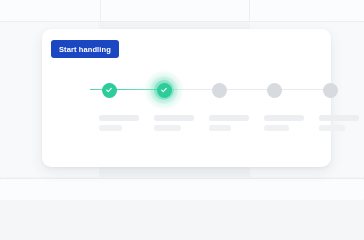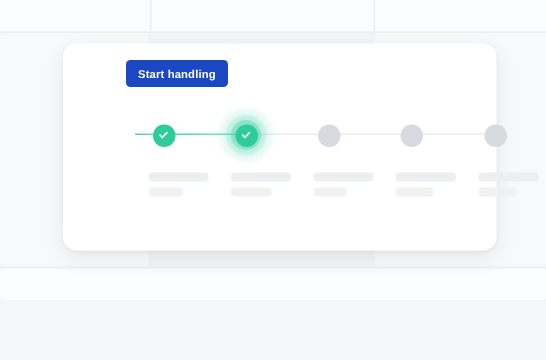--- a/index.html
+++ b/index.html
@@ -71,21 +71,20 @@
     background: #1c47c2;
     color: #ffffff;
     font-size: 7.5px;
     font-weight: bold;
     letter-spacing: 0.1px;
     border: none;
     border-radius: 3px;
     cursor: pointer;
     white-space: nowrap;
     font-family: "Liberation Sans", sans-serif;
-    margin-left: 33px;
   }
 
   
   #stepper {
     position: absolute;
     left: 0;
     top: 50px;
     width: 289px;
     height: 22px;
   }

